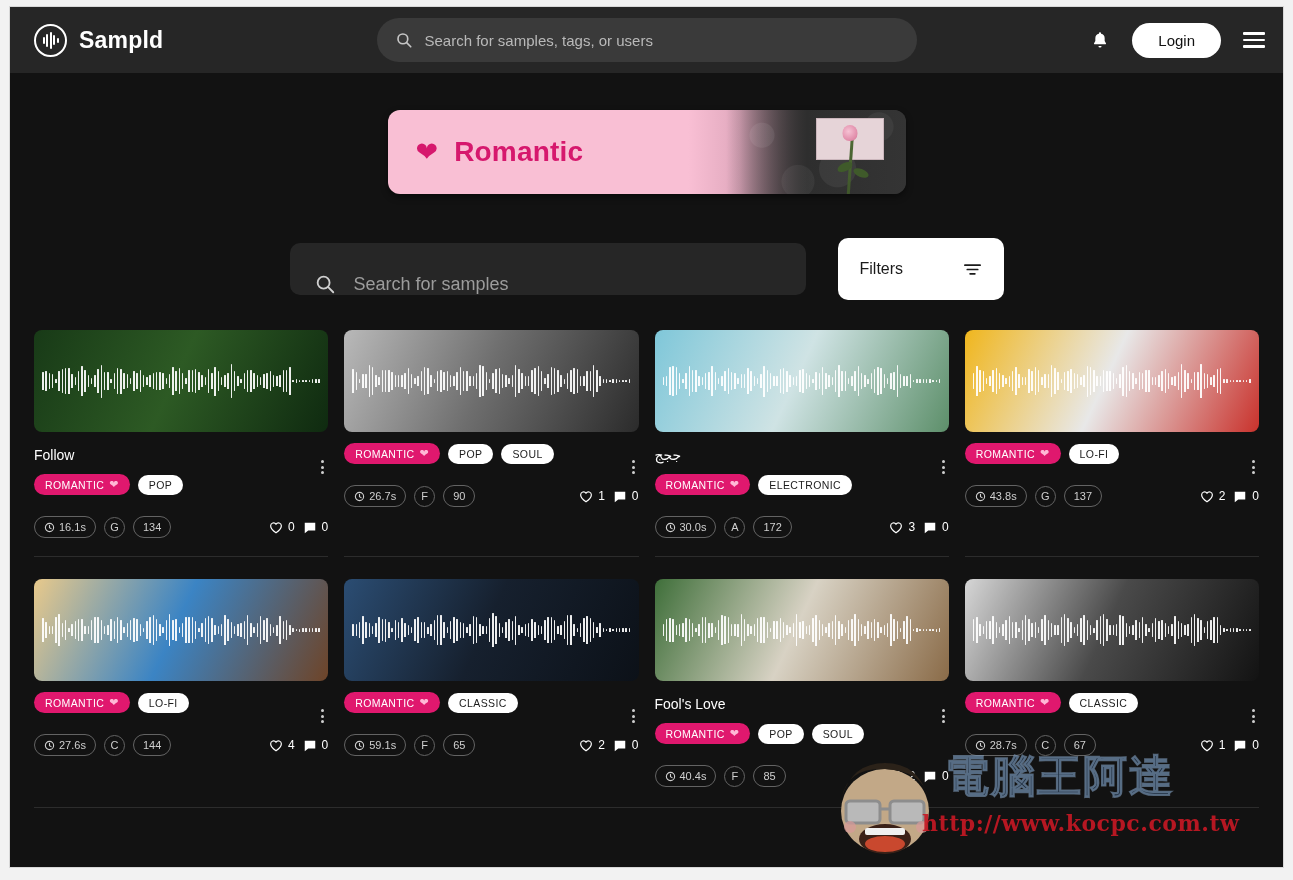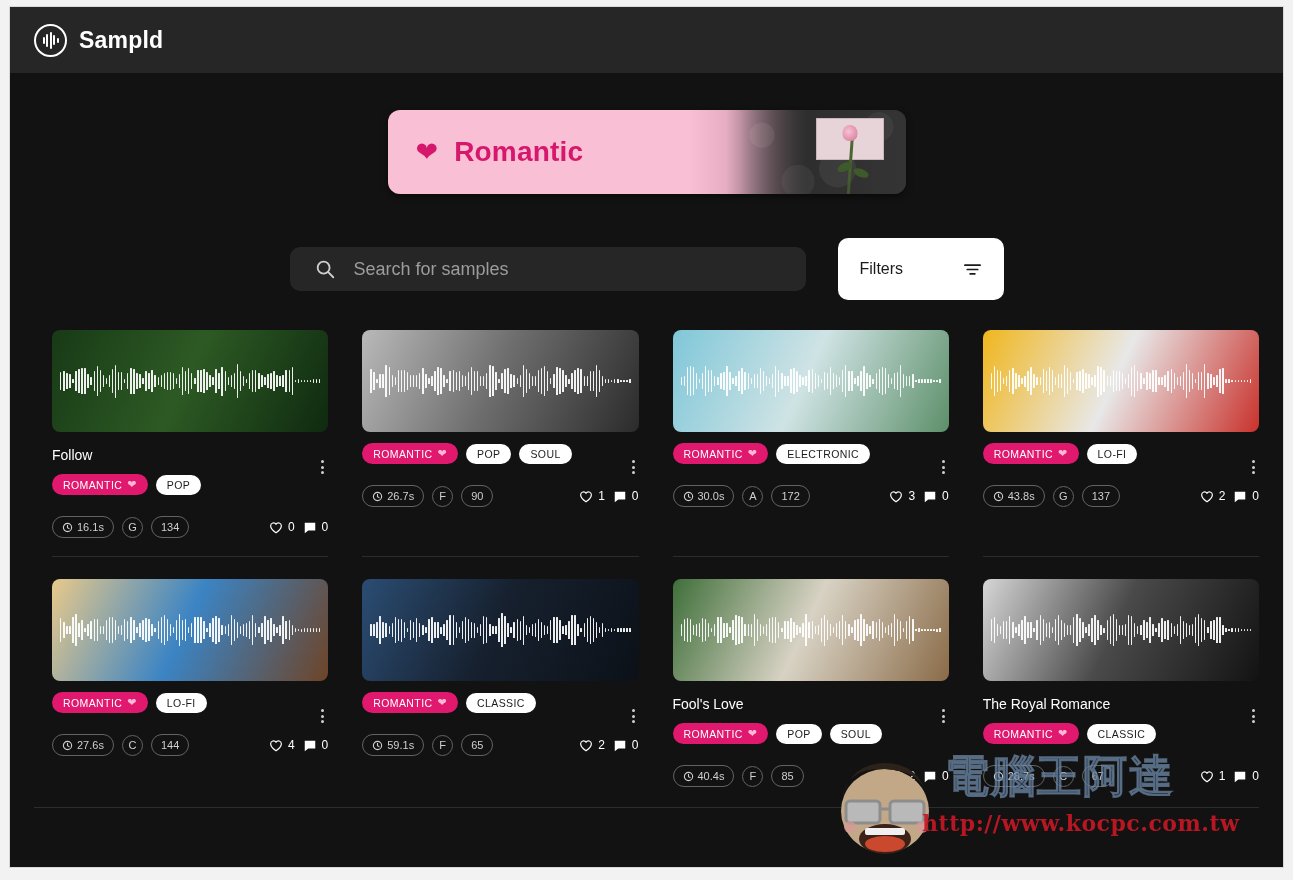--- a/index.html
+++ b/index.html
@@ -123,45 +123,45 @@
   .banner-title {
     color: #d6186d; font-size: 28px; font-weight: 700; letter-spacing: .2px;
   }
 
   
   .search-row {
     display: flex; justify-content: center; align-items: center;
     gap: 32px; padding-top: 44px;
   }
   .main-search {
-    width: 516px; height: 44px;
+    width: 516px; height: 52px;
     background: #262626;
     border-radius: 10px;
-    display: flex; align-items: center;
+    display: flex; align-items: flex-end;
     padding: 0 24px; gap: 18px;
   }
   .main-search .ph { color: #9c9c9c; font-size: 18px; }
   .filters-btn {
     width: 166px; height: 62px;
     background: #fff; color: #1b1b1b;
     border: none; border-radius: 10px;
     display: flex; align-items: center; justify-content: space-between;
     padding: 0 22px;
     font-size: 16px; cursor: pointer;
     font-family: "Liberation Sans", sans-serif;
   }
 
   
   .grid {
     display: grid;
     grid-template-columns: repeat(4, 1fr);
     gap: 0 16px;
     padding-top: 30px;
   }
-  .card { padding-bottom: 18px; position: relative; margin-left: 18px; }
+  .card { padding-bottom: 18px; position: relative; }
   .card.row2 { border-top: 1px solid #2c2c2c; padding-top: 22px; }
   .card-art {
     position: relative;
     height: 102px;
     border-radius: 8px;
     overflow: hidden;
   }
   .card-art .waveform {
     position: absolute; left: 8px; right: 8px; top: 50%;
     transform: translateY(-50%);
@@ -242,21 +242,40 @@
       <div class="brand-logo">
         <i></i>
           <i></i>
           <i></i>
           <i></i>
           <i></i>
       </div>
       <span class="brand-name">Sampld</span>
     </div>
 
-
+    <div class="nav-search">
+      <svg width="18" height="18" viewBox="0 0 24 24" fill="none" stroke="#c6c6c6" stroke-width="2.2">
+        <circle cx="10.5" cy="10.5" r="6.5"></circle>
+          <line x1="15.5" y1="15.5" x2="21" y2="21" stroke-linecap="round"></line>
+      </svg>
+      <span class="ph">Search for samples, tags, or users</span>
+    </div>
+
+    <div class="nav-right">
+      <svg width="20" height="22" viewBox="0 0 24 24" fill="#ffffff" style="cursor:pointer">
+        <path d="M12 2.6a1.3 1.3 0 0 1 1.3 1.3v.6a5.6 5.6 0 0 1 4.3 5.4v3.4l1.5 2.6a.8.8 0 0 1-.7 1.2H5.6a.8.8 0 0 1-.7-1.2l1.5-2.6V9.9a5.6 5.6 0 0 1 4.3-5.4v-.6A1.3 1.3 0 0 1 12 2.6z"></path>
+        <path d="M10.1 19.2h3.8a1.9 1.9 0 0 1-3.8 0z"></path>
+      </svg>
+      <button class="login-btn">Login</button>
+      <div class="hamburger">
+        <span></span>
+          <span></span>
+          <span></span>
+      </div>
+    </div>
   </div>
 
   <div class="content">
 
     <div class="banner-wrap">
       <div class="banner">
         <div class="banner-texture"></div>
         <div class="banner-photo">
           <div class="rose-stem"></div>
           <div class="rose-head"></div>
@@ -643,20 +662,21 @@
               <b style="height:3.2px"></b>
               <b style="height:3.6px"></b>
               <b style="height:3.6px"></b>
               <b style="height:3.8px"></b>
               <b style="height:4.0px"></b>
               <b style="height:2.4px"></b>
               <b style="height:2.6px"></b>
               <b style="height:3.1px"></b>
             </div>
           </div>
+          <div class="card-title">ججج</div>
           <div class="tags">
             <span class="tag romantic">
               <span>ROMANTIC</span>
               <span class="h">❤</span>
             </span>
             <span class="tag plain">
               <span>ELECTRONIC</span>
             </span>
           </div>
           <div class="meta-row">
@@ -1312,21 +1332,20 @@
               <b style="height:2.2px"></b>
               <b style="height:3.6px"></b>
               <b style="height:4.0px"></b>
               <b style="height:3.4px"></b>
               <b style="height:2.2px"></b>
               <b style="height:2.2px"></b>
               <b style="height:2.1px"></b>
               <b style="height:2.2px"></b>
             </div>
           </div>
-          <div class="card-title">The Royal Romance</div>
           <div class="tags">
             <span class="tag romantic">
               <span>ROMANTIC</span>
               <span class="h">❤</span>
             </span>
             <span class="tag plain">
               <span>CLASSIC</span>
             </span>
           </div>
           <div class="meta-row">

